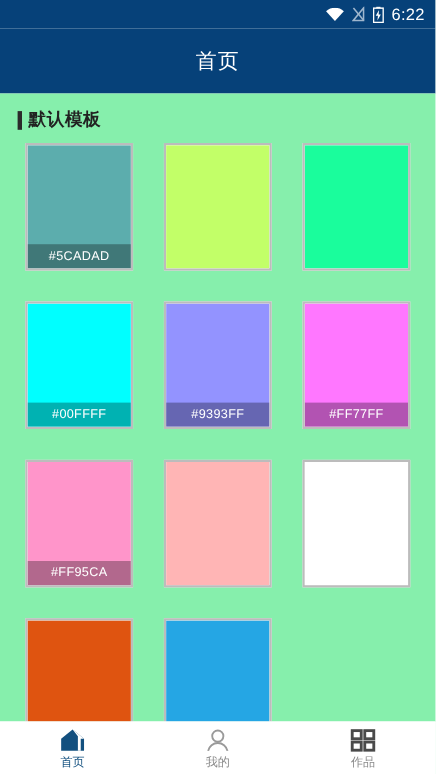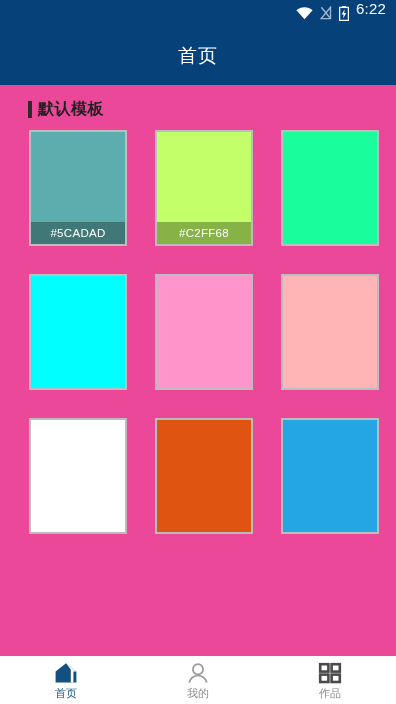--- a/index.html
+++ b/index.html
@@ -13,21 +13,21 @@
     position:relative;
     width:396px; height:704px;
     display:flex; flex-direction:column;
     background:#ffffff;
   }
 
   
   .statusbar{
     height:26px;
     background:#064179;
-    display:flex; justify-content:flex-end;
+    display:flex; align-items:center; justify-content:flex-end;
     padding:0 10px 0 0;
     flex:0 0 26px;
   }
   .status-icons{ display:flex; align-items:center; gap:7px; }
   .status-icons svg{ display:block; }
   .status-time{
     color:#ffffff;
     font-size:15px;
     margin-left:7px;
     letter-spacing:0.2px;
@@ -41,24 +41,23 @@
   }
   .appbar-title{
     color:#ffffff;
     font-size:19px;
     letter-spacing:1px;
   }
 
   
   .content{
     flex:1 1 auto;
-    background:#ec4899;
+    background:#86efac;
     overflow:hidden;
     position:relative;
-    padding-left:12px;
   }
   .section-head{
     display:flex; align-items:center;
     padding:14px 0 10px 16px;
   }
   .section-accent{
     width:4px; height:17px;
     background:#2b2b2b;
     margin-right:6px;
     flex:0 0 4px;
@@ -172,30 +171,39 @@
       <span class="section-accent"></span>
       <span class="section-title">默认模板</span>
     </div>
     <div class="grid" id="swatch-grid">
         <div class="swatch">
           <div class="swatch-fill" style="background: rgb(92, 173, 173);"></div>
           <div class="swatch-label">#5CADAD</div>
         </div>
         <div class="swatch">
           <div class="swatch-fill" style="background: rgb(194, 255, 104);"></div>
-          <div class="swatch-label">#C2FF68</div>
         </div>
         <div class="swatch">
           <div class="swatch-fill" style="background: rgb(26, 253, 156);"></div>
         </div>
         <div class="swatch">
           <div class="swatch-fill" style="background: rgb(0, 255, 255);"></div>
+          <div class="swatch-label">#00FFFF</div>
+        </div>
+        <div class="swatch">
+          <div class="swatch-fill" style="background: rgb(147, 147, 255);"></div>
+          <div class="swatch-label">#9393FF</div>
+        </div>
+        <div class="swatch">
+          <div class="swatch-fill" style="background: rgb(255, 119, 255);"></div>
+          <div class="swatch-label">#FF77FF</div>
         </div>
         <div class="swatch">
           <div class="swatch-fill" style="background: rgb(255, 149, 202);"></div>
+          <div class="swatch-label">#FF95CA</div>
         </div>
         <div class="swatch">
           <div class="swatch-fill" style="background: rgb(255, 181, 181);"></div>
         </div>
         <div class="swatch plain">
           <div class="swatch-fill" style="background: rgb(255, 255, 255);"></div>
         </div>
         <div class="swatch plain">
           <div class="swatch-fill" style="background: rgb(223, 84, 16);"></div>
         </div>

